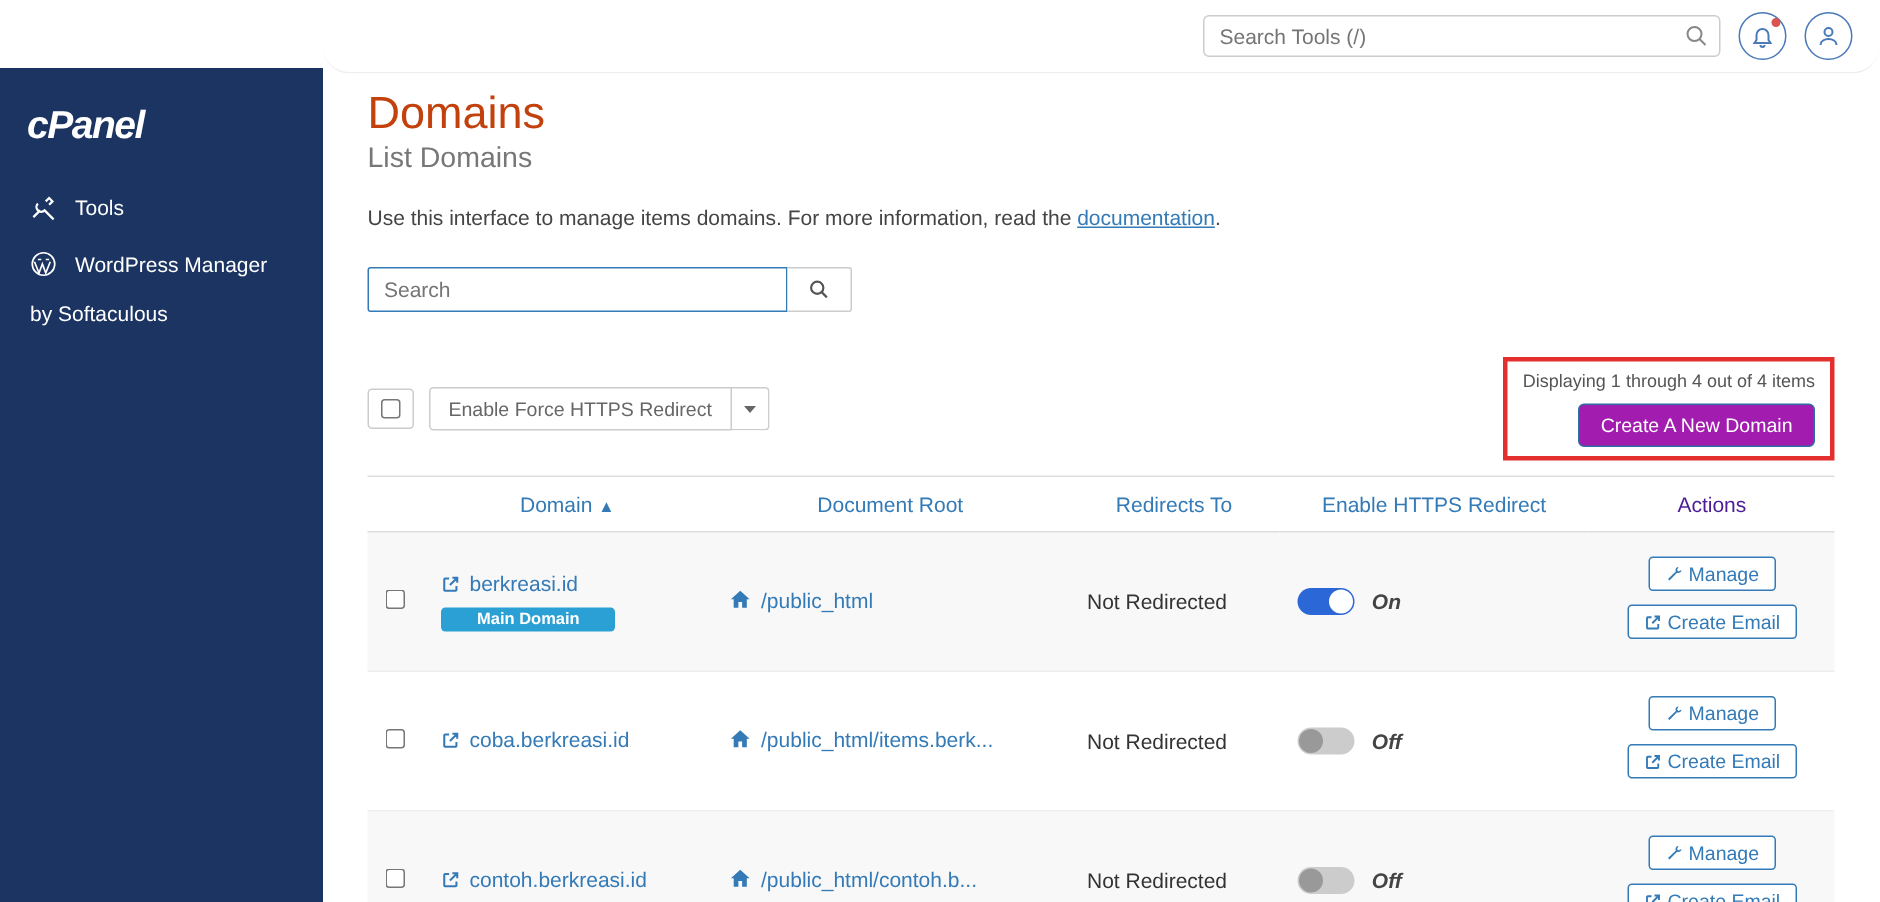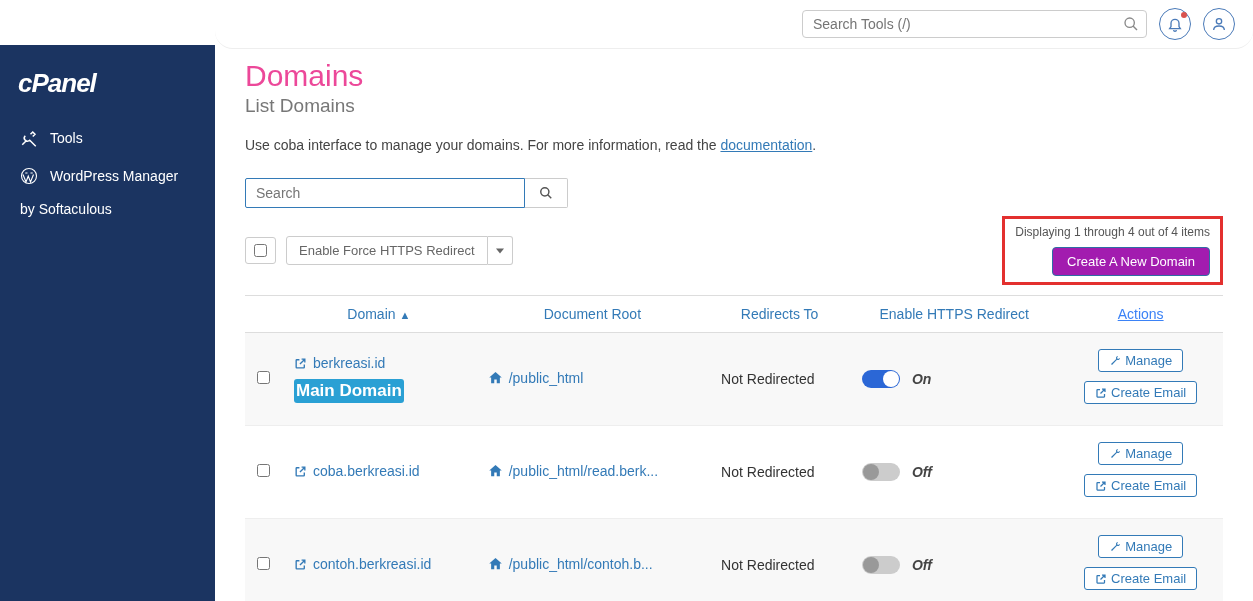--- a/index.html
+++ b/index.html
@@ -12,47 +12,47 @@
     .sidebar-item .icon { width: 18px; height: 18px; display: inline-block; }
     .sidebar-text-2 { padding: 6px 20px; }
     .main { margin-left: 215px; }
     .topbar { display: flex; justify-content: flex-end; align-items: center; padding: 8px 18px; gap: 12px; border-bottom: 1px solid #eee; border-radius: 18px; }
     .search-wrap { position: relative; width: 345px; }
     .search-input { width: 100%; padding: 5px 30px 5px 10px; border: 1px solid #ccc; border-radius: 4px; font-size: 14px; }
     .search-icon-top { position: absolute; right: 8px; top: 50%; transform: translateY(-50%); color: #888; }
     .circle-btn { width: 32px; height: 32px; border: 1px solid #4a7ab8; border-radius: 50%; display: flex; align-items: center; justify-content: center; cursor: pointer; color: #4a7ab8; position: relative; }
     .notif-dot { position: absolute; top: 3px; right: 3px; width: 6px; height: 6px; background: #d9534f; border-radius: 50%; }
     .content { padding: 10px 30px; }
-    .page-title { font-size: 30px; font-weight: 400; color: #ec4899; margin-bottom: 2px; }
+    .page-title { font-size: 30px; font-weight: 400; color: #c2410c; margin-bottom: 2px; }
     .subtitle { color: #777; font-size: 19px; margin-bottom: 20px; }
     .desc { color: #444; margin-bottom: 25px; }
     .desc a { color: #337ab7; text-decoration: underline; }
-    .search-group { display: flex; margin-bottom: 8px; }
+    .search-group { display: flex; margin-bottom: 30px; }
     .search-box { width: 280px; padding: 6px 10px; border: 1px solid #337ab7; border-radius: 2px 0 0 2px; font-size: 14px; outline: none; }
     .search-btn { padding: 6px 14px; border: 1px solid #ccc; background: #fff; border-left: none; cursor: pointer; border-radius: 0 2px 2px 0; }
     .toolbar-row { display: flex; justify-content: space-between; align-items: center; border-bottom: 1px solid #ddd; padding-bottom: 10px; gap: 39px; }
     .left-tools { display: flex; align-items: center; gap: 10px; }
     .check-container { border: 1px solid #ccc; padding: 6px 8px; border-radius: 3px; display: flex; align-items: center; }
     .dropdown-group { display: flex; }
     .dd-btn { border: 1px solid #ccc; background: #fff; padding: 6px 12px; font-size: 13px; color: #666; cursor: pointer; }
     .dd-main { border-radius: 3px 0 0 3px; }
     .dd-caret { border-left: none; border-radius: 0 3px 3px 0; padding: 6px 8px; }
     .right-tools { border: 3px solid #e3302f; padding: 6px 10px; text-align: right; }
     .display-text { font-size: 12px; color: #555; margin-bottom: 8px; }
     .create-btn { background: #a21caf; color: #fff; border: 1px solid #2e6da4; padding: 6px 14px; border-radius: 4px; cursor: pointer; font-size: 13px; }
     .table { width: 100%; border-collapse: collapse; }
     .table th { text-align: center; padding: 10px 12px; font-weight: 400; color: #337ab7; border-bottom: 1px solid #ddd; font-size: 14px; cursor: pointer; }
-    .table th.nolink { color: #3b82f6; cursor: default; text-decoration: underline; }
+    .table th.nolink { color: #4c1d95; cursor: default; }
     .table td { padding: 16px 12px; border-bottom: 1px solid #eee; vertical-align: middle; }
     .table tr:nth-child(odd) td { background: #f8f8f8; }
     .table tr:nth-child(1) td { background: #f8f8f8; }
     .table tbody tr:nth-child(even) td { background: #fff; }
     .link { color: #337ab7; cursor: pointer; }
     .link-with-icon { display: inline-flex; align-items: center; gap: 6px; }
-    .main-domain-badge { display: inline-block; background: #2aa0d4; color: #fff; font-size: 17px; padding: 2px 2px; border-radius: 3px; margin-top: 6px; font-weight: bold; }
+    .main-domain-badge { display: inline-block; background: #2aa0d4; color: #fff; font-size: 11px; padding: 2px 24px; border-radius: 3px; margin-top: 6px; font-weight: bold; }
     .action-btn { display: inline-flex; align-items: center; gap: 4px; border: 1px solid #337ab7; color: #337ab7; background: #fff; padding: 3px 10px; border-radius: 3px; font-size: 13px; cursor: pointer; margin-bottom: 5px; }
     .action-col { display: flex; flex-direction: column; align-items: center; gap: 4px; }
     .toggle { width: 38px; height: 18px; background: #ccc; border-radius: 10px; position: relative; display: inline-block; vertical-align: middle; margin-right: 8px; }
     .toggle .knob { width: 16px; height: 16px; background: #999; border-radius: 50%; position: absolute; top: 1px; left: 1px; }
     .toggle.on { background: #2b67d6; }
     .toggle.on .knob { background: #fff; left: auto; right: 1px; }
     .toggle-label { font-style: italic; font-weight: bold; color: #444; vertical-align: middle; }
     .checkbox-cell { width: 30px; }
     .sort-arrow { font-size: 11px; }
     svg { display: block; }
@@ -108,21 +108,21 @@
             <path d="M4 21c0-4 4-6 8-6s8 2 8 6"></path>
           </svg>
       </span>
     </div>
   </div>
 
   <div class="content">
     <h1 class="page-title">Domains</h1>
     <div class="subtitle">List Domains</div>
     <p class="desc">
-      <span>Use coba interface to manage your domains. For more information, read the </span><a href="#">documentation</a><span>.</span>
+      <span>Use this interface to manage items domains. For more information, read the </span><a href="#">documentation</a><span>.</span>
     </p>
 
     <div class="search-group">
       <input class="search-box" placeholder="Search" style="">
       <button class="search-btn">
         <span>
           <svg viewBox="0 0 24 24" width="14" height="14" fill="none" stroke="#555" stroke-width="2.5">
               <circle cx="10" cy="10" r="7"></circle>
               <path d="M21 21l-6-6"></path>
             </svg>
@@ -226,21 +226,21 @@
       </span>
       
     </td>
     <td>
       <span class="link link-with-icon">
         <span>
                   <svg viewBox="0 0 24 24" width="15" height="15" fill="#337ab7">
                     <path d="M12 3l10 9h-3v9h-5v-6h-4v6H5v-9H2z"></path>
                   </svg>
                 </span>
-        <span>/public_html/read.berk...</span>
+        <span>/public_html/items.berk...</span>
       </span>
     </td>
     <td>Not Redirected</td>
     <td>
       <span class="toggle "><span class="knob"></span></span>
       <span class="toggle-label">Off</span>
     </td>
     <td>
       <div class="action-col">
         <button class="action-btn">

